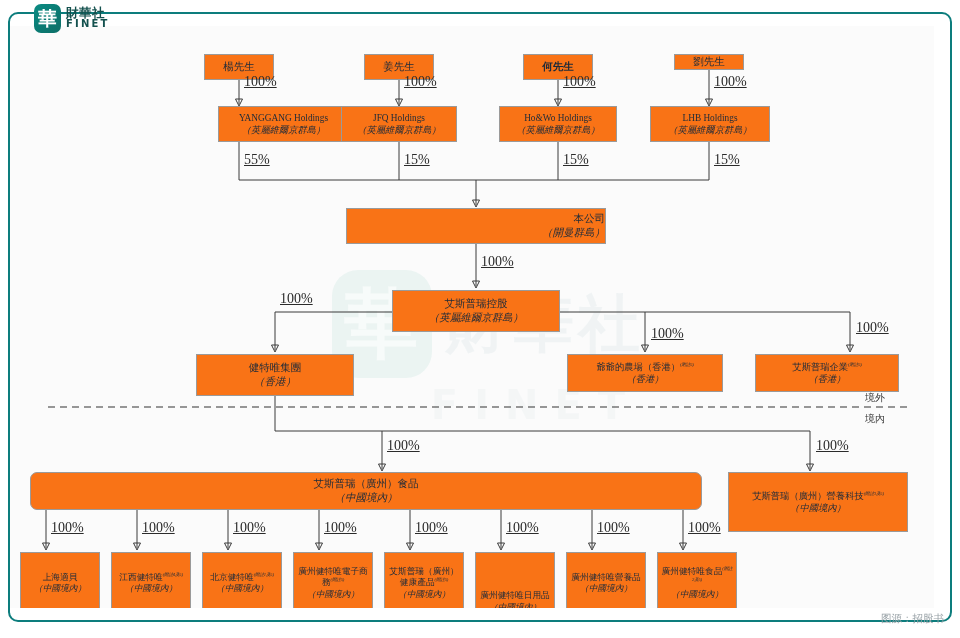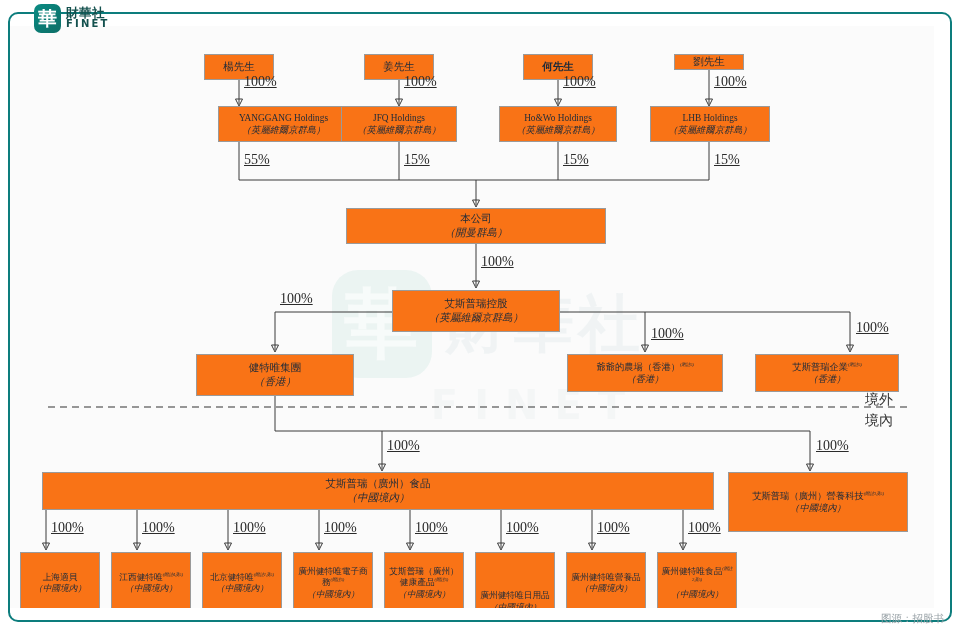--- a/index.html
+++ b/index.html
@@ -86,21 +86,21 @@
   .node.xsmall .l1,.node.xsmall .l2{font-size:8.7px;line-height:1.3;white-space:normal;}
   .node sup{font-size:4.6px;font-style:italic;vertical-align:super;letter-spacing:-.2px;}
 
   
   .pct{
     position:absolute;z-index:3;font-size:14px;color:#2b2b2b;
     white-space:nowrap;background:transparent;text-decoration:underline;
   }
   
   .region{
-    position:absolute;z-index:3;font-size:14px;color:#333;white-space:nowrap;
+    position:absolute;z-index:3;font-size:10px;color:#333;white-space:nowrap;
   }
   
   #credit{
     position:absolute;right:16px;bottom:12px;z-index:4;
     font-size:10.5px;color:#9aa3a8;
     font-family:"DejaVu Sans",sans-serif;white-space:nowrap;
   }
 </style>
 </head>
 <body>
@@ -219,21 +219,21 @@
   <div class="node small" style="left:640px;top:80px;width:120px;height:36px;">
     <div class="l1">LHB Holdings</div>
     <div class="l2">（英屬維爾京群島）</div>
   </div>
 
   <div class="pct" style="left:234px;top:126px;">55%</div>
   <div class="pct" style="left:394px;top:126px;">15%</div>
   <div class="pct" style="left:553px;top:126px;">15%</div>
   <div class="pct" style="left:704px;top:126px;">15%</div>
 
-  <div class="node" style="left:336px;top:182px;width:260px;height:36px;">
+  <div class="node" style="left:336px;top:182px;width:260px;height:36px;align-items:flex-end;">
     <div class="l1">本公司</div>
     <div class="l2">（開曼群島）</div>
   </div>
   <div class="pct" style="left:471px;top:228px;">100%</div>
 
   <div class="node" style="left:382px;top:264px;width:168px;height:42px;">
     <div class="l1">艾斯普瑞控股</div>
     <div class="l2">（英屬維爾京群島）</div>
   </div>
   <div class="pct" style="left:270px;top:265px;">100%</div>
@@ -254,21 +254,21 @@
     <div class="l1"><span>艾斯普瑞企業</span><sup>(附註5)</sup></div>
     <div class="l2">（香港）</div>
   </div>
 
   <div class="region" style="left:855px;top:365px;">境外</div>
   <div class="region" style="left:855px;top:386px;">境內</div>
 
   <div class="pct" style="left:377px;top:412px;">100%</div>
   <div class="pct" style="left:806px;top:412px;">100%</div>
 
-  <div class="node" style="left:32px;top:446px;width:672px;height:38px;">
+  <div class="node" style="left:20px;top:446px;width:672px;height:38px;border-radius:7px;">
     <div class="l1">艾斯普瑞（廣州）食品</div>
     <div class="l2">（中國境內）</div>
   </div>
 
   <div class="node small" style="left:718px;top:446px;width:180px;height:60px;">
     <div class="l1"><span>艾斯普瑞（廣州）營養科技</span><sup>(附註3及5)</sup></div>
     <div class="l2">（中國境內）</div>
   </div>
 
   <div class="pct" style="left:41px;top:494px;">100%</div>

